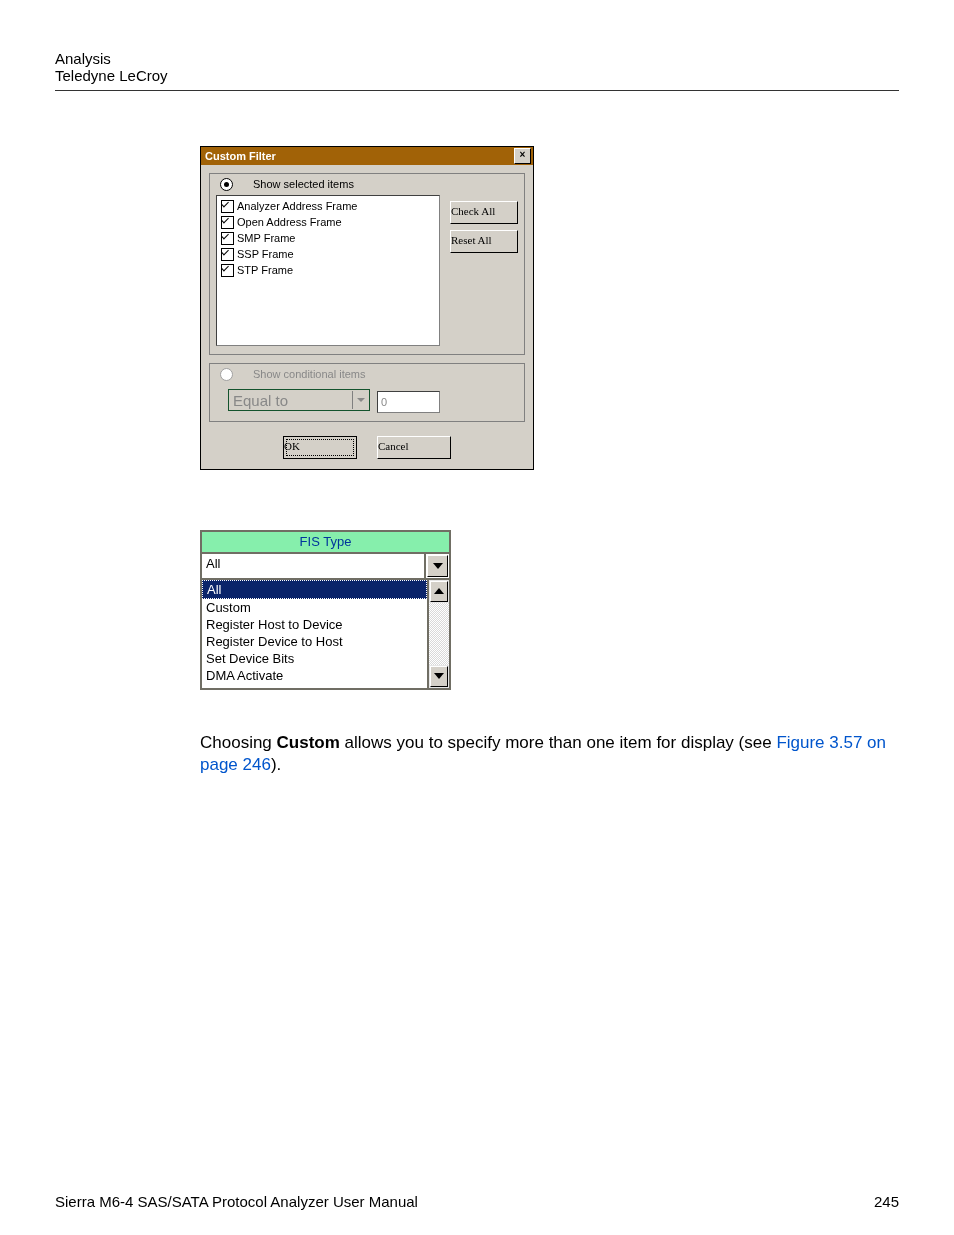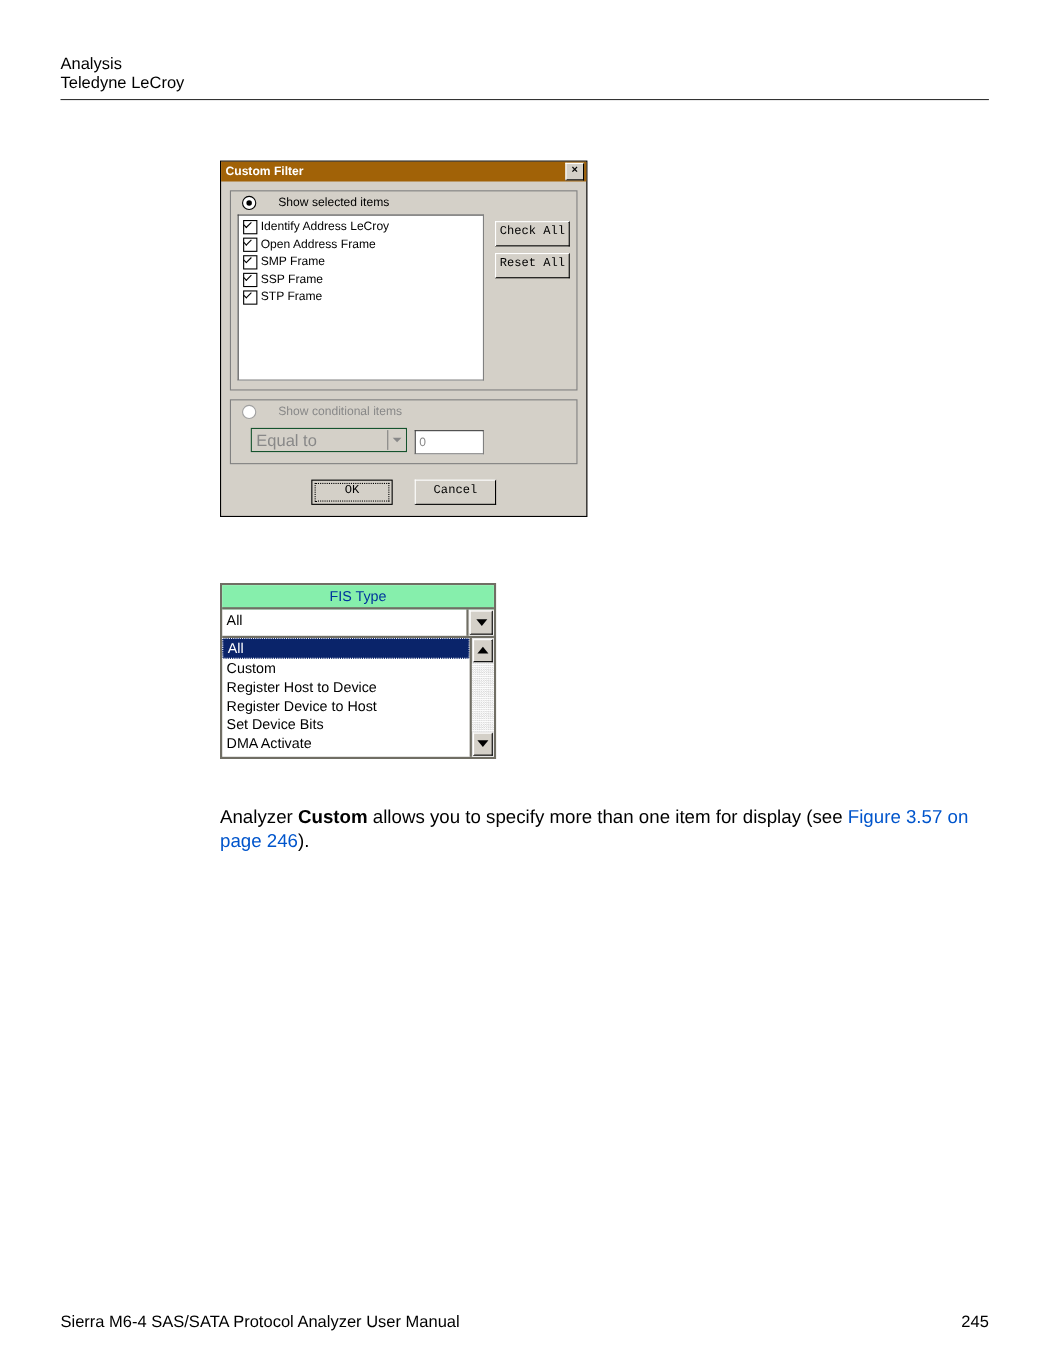--- a/index.html
+++ b/index.html
@@ -143,23 +143,23 @@
     padding-top: 6px;
     width: 68px;
   }
   .wbtn {
     height: 21px;
     border: 1px solid #000;
     border-top-color: #fff;
     border-left-color: #fff;
     background: #d4d0c8;
     font-size: 11px;
-    text-align: center;
+    text-align: left;
     line-height: 19px;
-    font-family: Liberation Mono, monospace;
+    font-family: Liberation Serif, serif;
   }
   .disabled-text { color: #888; }
   .combo-dis {
     display: inline-flex;
     width: 140px;
     border: 1px solid #14532d;
     background: #d4d0c8;
     height: 20px;
     align-items: center;
     font-size: 15px;
@@ -337,21 +337,21 @@
       <div class="dlg-body">
         <div class="group">
           <div class="radio-row">
             <span class="radio-on"></span>
             <span>Show selected items</span>
           </div>
           <div class="inner-row">
             <div class="listbox">
               <div class="cb-line">
                   <span class="cb"></span>
-                  <span>Identify Address LeCroy</span>
+                  <span>Analyzer Address Frame</span>
                 </div>
               <div class="cb-line">
                   <span class="cb"></span>
                   <span>Open Address Frame</span>
                 </div>
               <div class="cb-line">
                   <span class="cb"></span>
                   <span>SMP Frame</span>
                 </div>
               <div class="cb-line">
@@ -416,21 +416,21 @@
             </div>
           <div class="scroll-track"></div>
           <div class="scroll-thumb" style="display:flex;align-items:center;justify-content:center;">
               <span class="dntri"></span>
             </div>
         </div>
       </div>
     </div>
 
     <p class="para">
-      <span>Analyzer </span><b>Custom</b><span> allows you to specify more than one item for display (see </span><span class="link">Figure 3.57 on page 246</span><span>).</span>
+      <span>Choosing </span><b>Custom</b><span> allows you to specify more than one item for display (see </span><span class="link">Figure 3.57 on page 246</span><span>).</span>
     </p>
 
   </div>
 
   <div class="footer">
     <span>Sierra M6-4 SAS/SATA Protocol Analyzer User Manual</span>
     <span>245</span>
   </div>
 </div>
 

